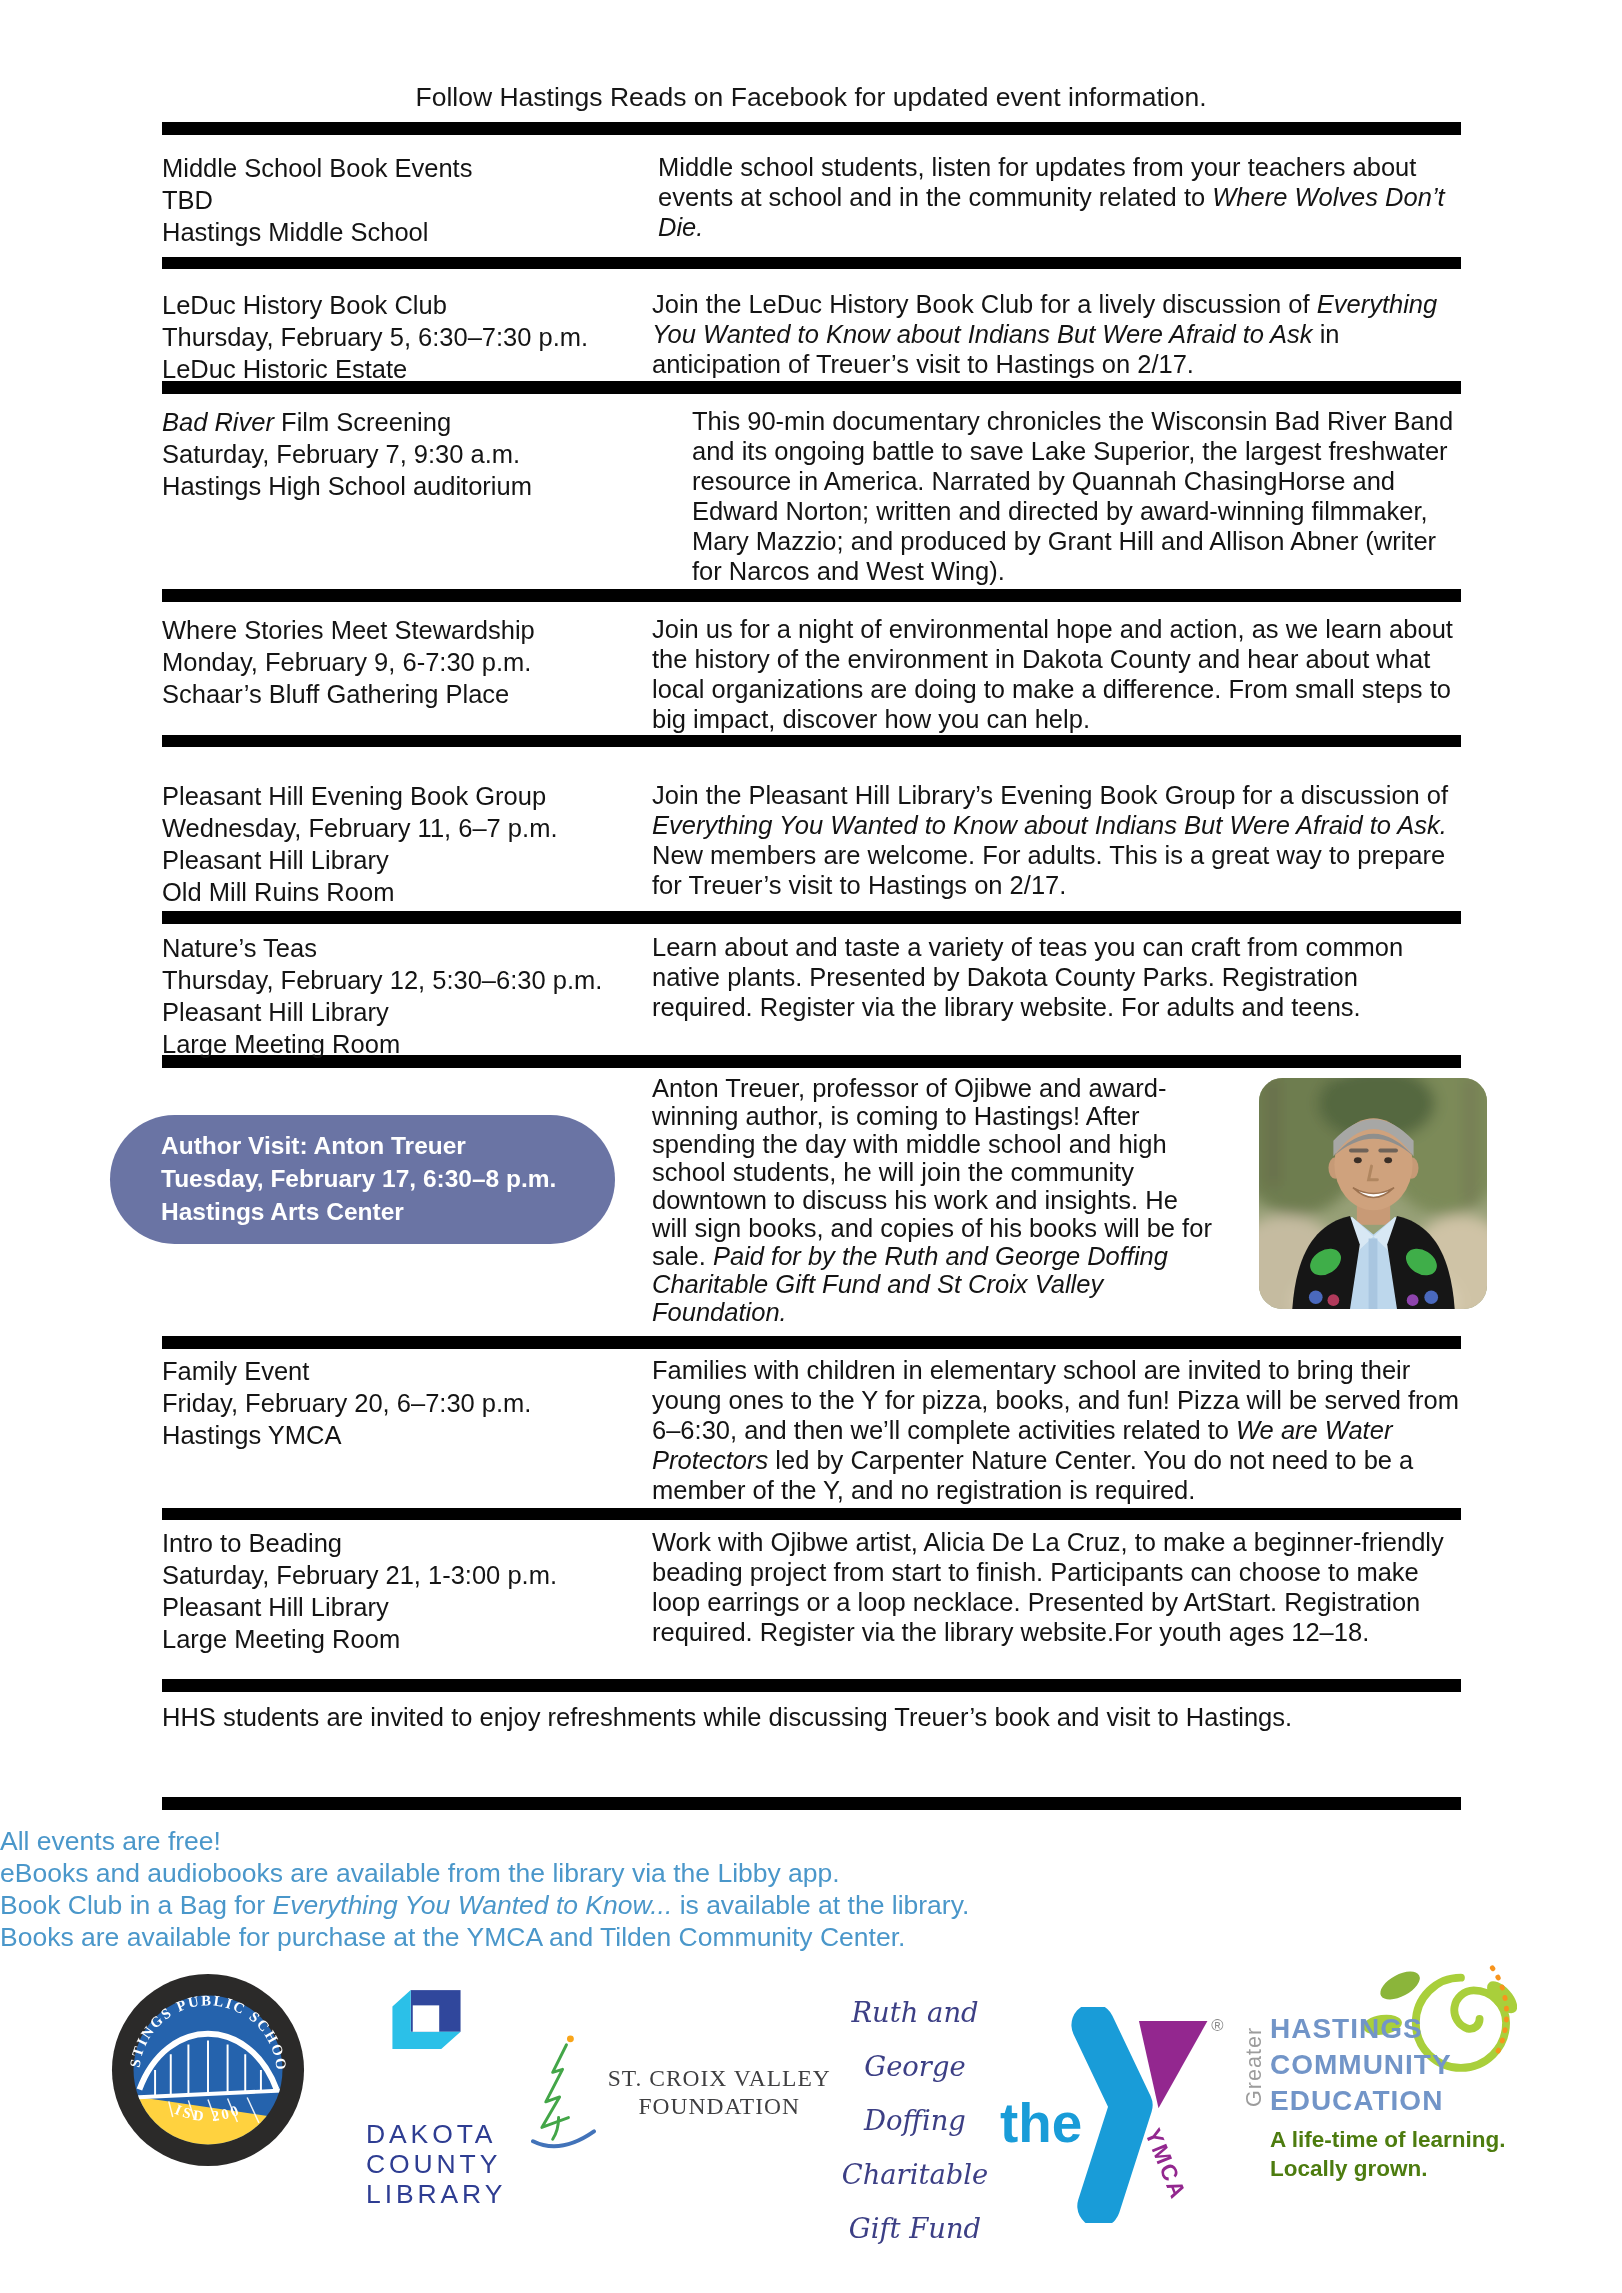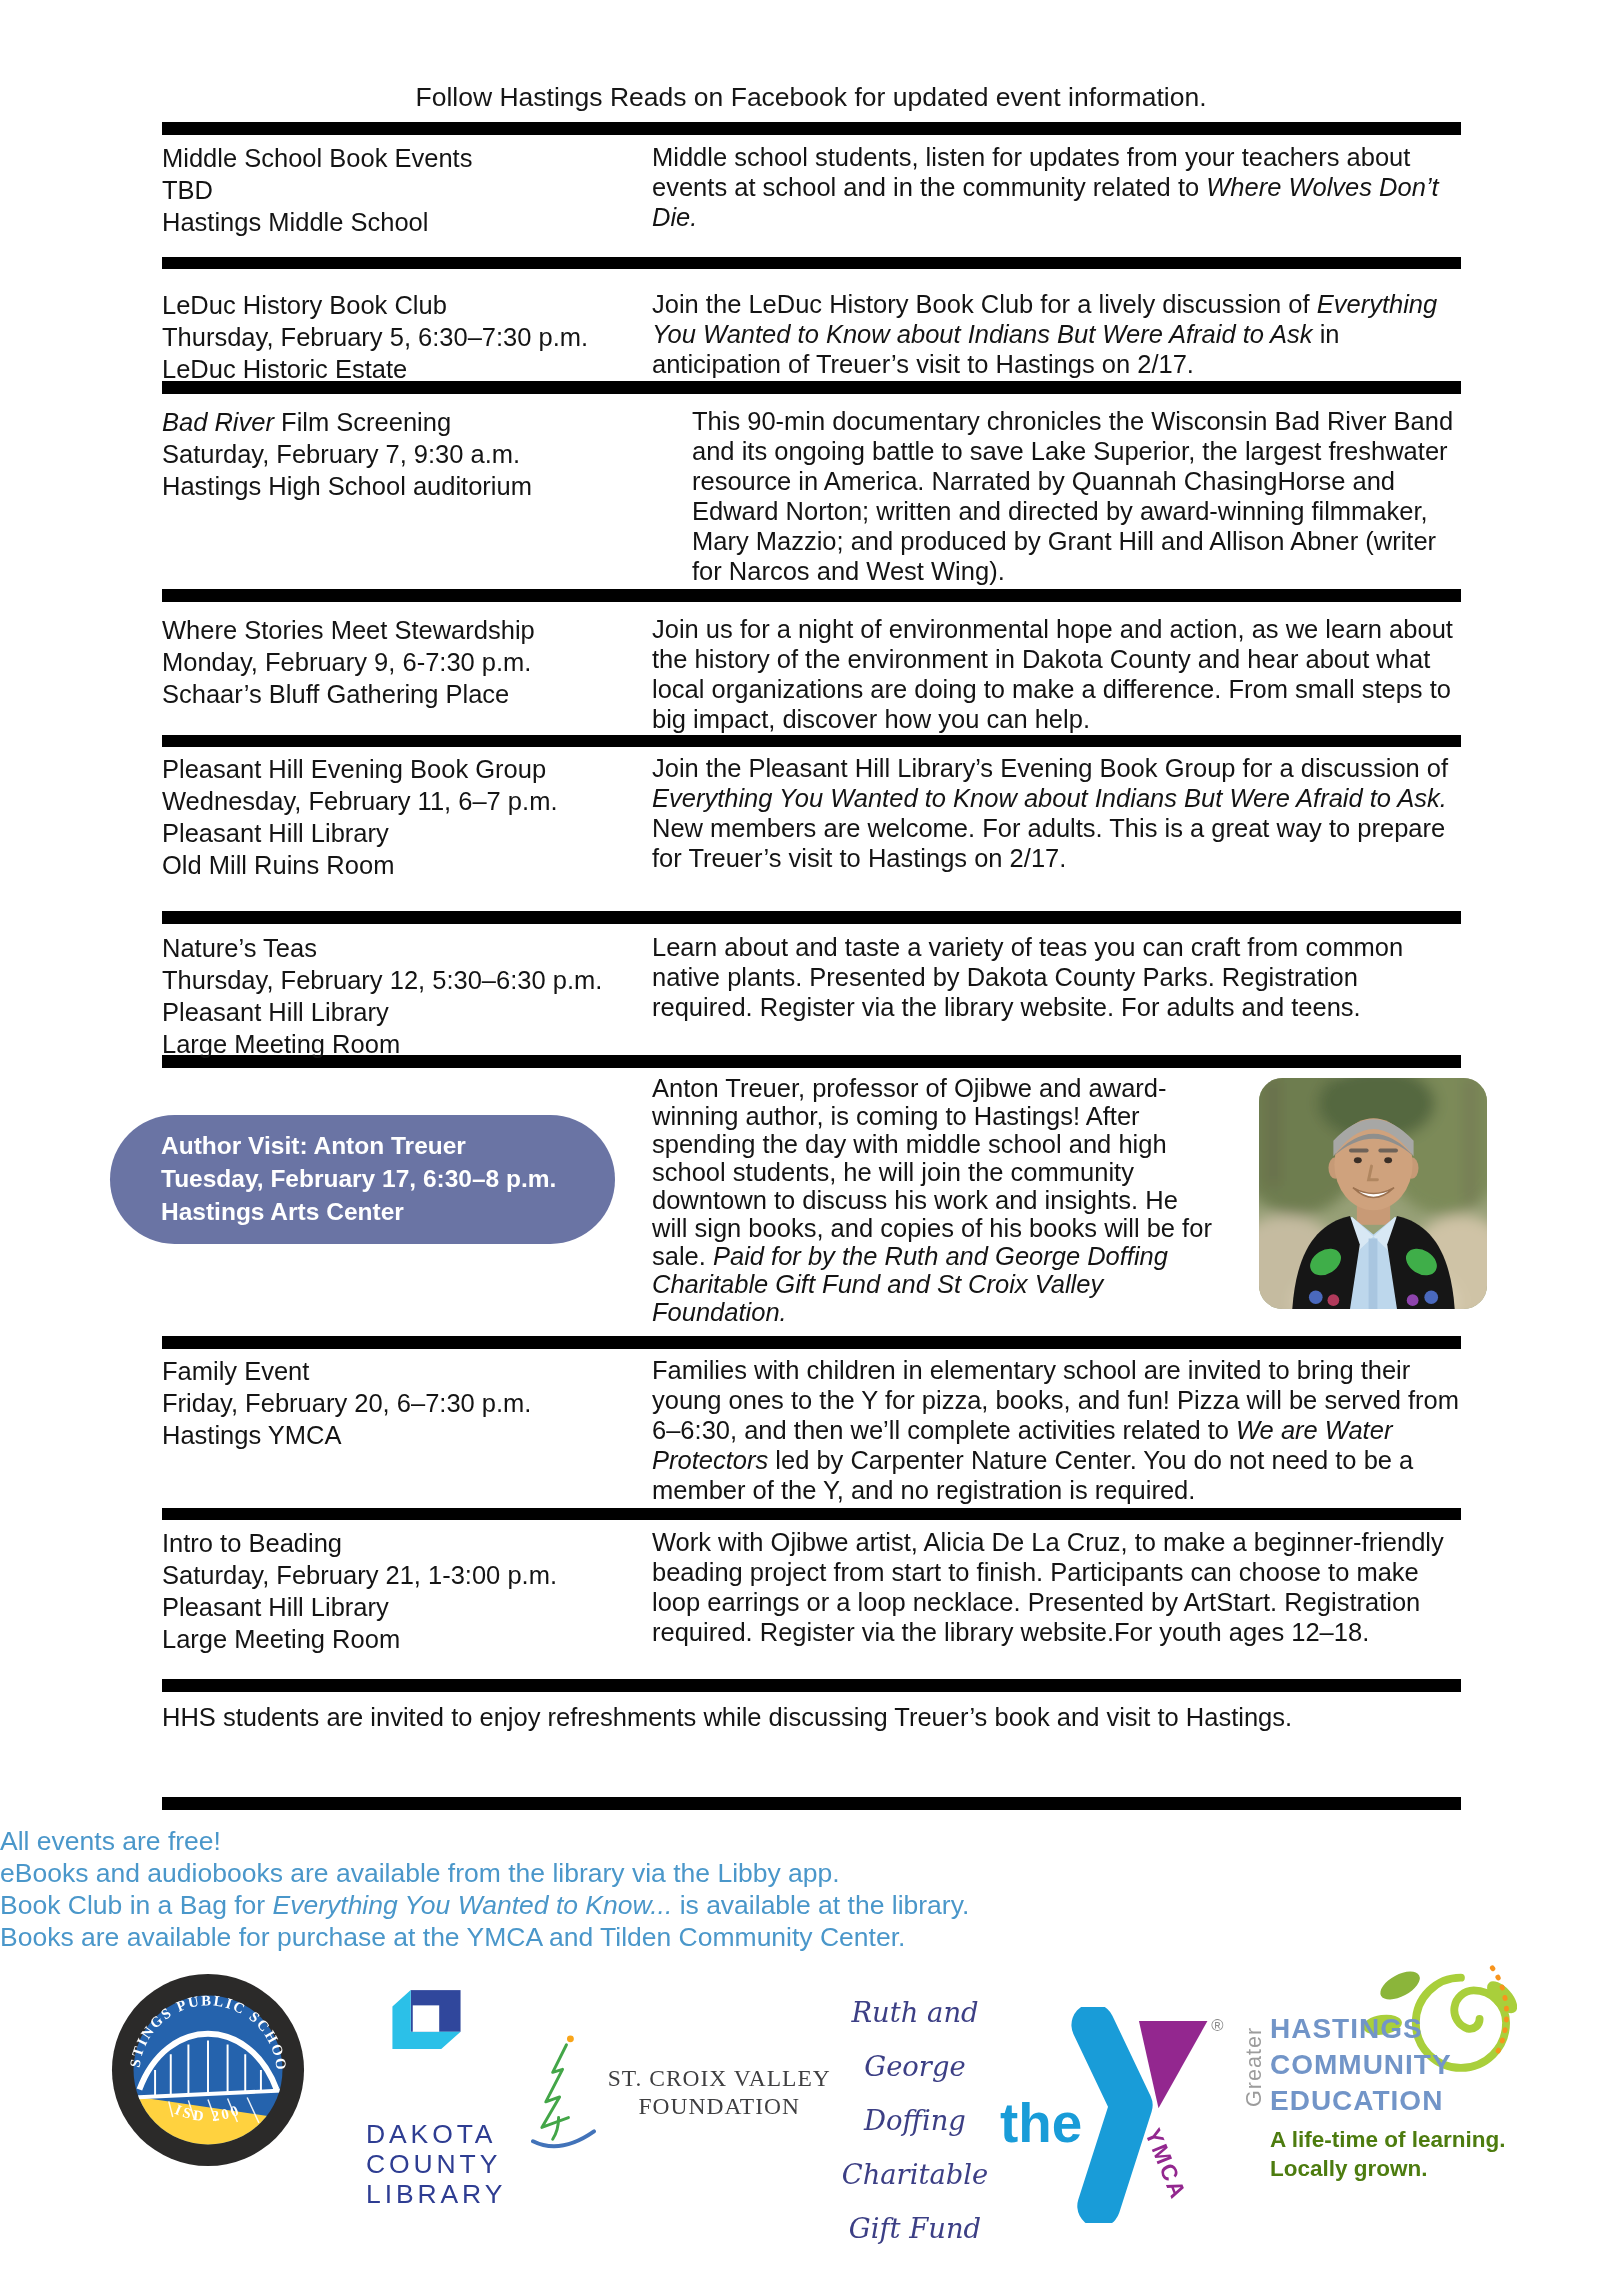--- a/index.html
+++ b/index.html
@@ -55,21 +55,21 @@
 </style>
 </head>
 <body>
 
 <div class="page">
 
   <div class="header-note">Follow Hastings Reads on Facebook for updated event information.</div>
 
   <div class="content" id="events">
       <div class="divider"></div>
-      <div class="event-row" style="height: 122px; padding-top: 7px;">
+      <div class="event-row" style="height: 122px; padding-top: 17px; gap: 6px;">
         <div class="col-left">
           <div><span>Middle School Book Events</span></div>
           <div><span>TBD</span></div>
           <div><span>Hastings Middle School</span></div>
         </div>
         <div class="col-right"><span>Middle school students, listen for updates from your teachers about events at school and in the community related to </span><i>Where Wolves Don’t Die.</i></div>
       </div>
       <div class="divider"></div>
       <div class="event-row" style="height: 112px; padding-top: 19.6px;">
         <div class="col-left">
@@ -91,21 +91,21 @@
       <div class="divider"></div>
       <div class="event-row" style="height: 133px; padding-top: 11.8px;">
         <div class="col-left">
           <div><span>Where Stories Meet Stewardship</span></div>
           <div><span>Monday, February 9, 6-7:30 p.m.</span></div>
           <div><span>Schaar’s Bluff Gathering Place</span></div>
         </div>
         <div class="col-right"><span>Join us for a night of environmental hope and action, as we learn about the history of the environment in Dakota County and hear about what local organizations are doing to make a difference. From small steps to big impact, discover how you can help.</span></div>
       </div>
       <div class="divider"></div>
-      <div class="event-row" style="height: 164px; padding-top: 6px;">
+      <div class="event-row" style="height: 164px; padding-top: 33px;">
         <div class="col-left">
           <div><span>Pleasant Hill Evening Book Group</span></div>
           <div><span>Wednesday, February 11, 6–7 p.m.</span></div>
           <div><span>Pleasant Hill Library</span></div>
           <div><span>Old Mill Ruins Room</span></div>
         </div>
         <div class="col-right"><span>Join the Pleasant Hill Library’s Evening Book Group for a discussion of </span><i>Everything You Wanted to Know about Indians But Were Afraid to Ask.</i><span> New members are welcome. For adults. This is a great way to prepare for Treuer’s visit to Hastings on 2/17.</span></div>
       </div>
       <div class="divider"></div>
       <div class="event-row" style="height: 131px; padding-top: 7.8px;">

